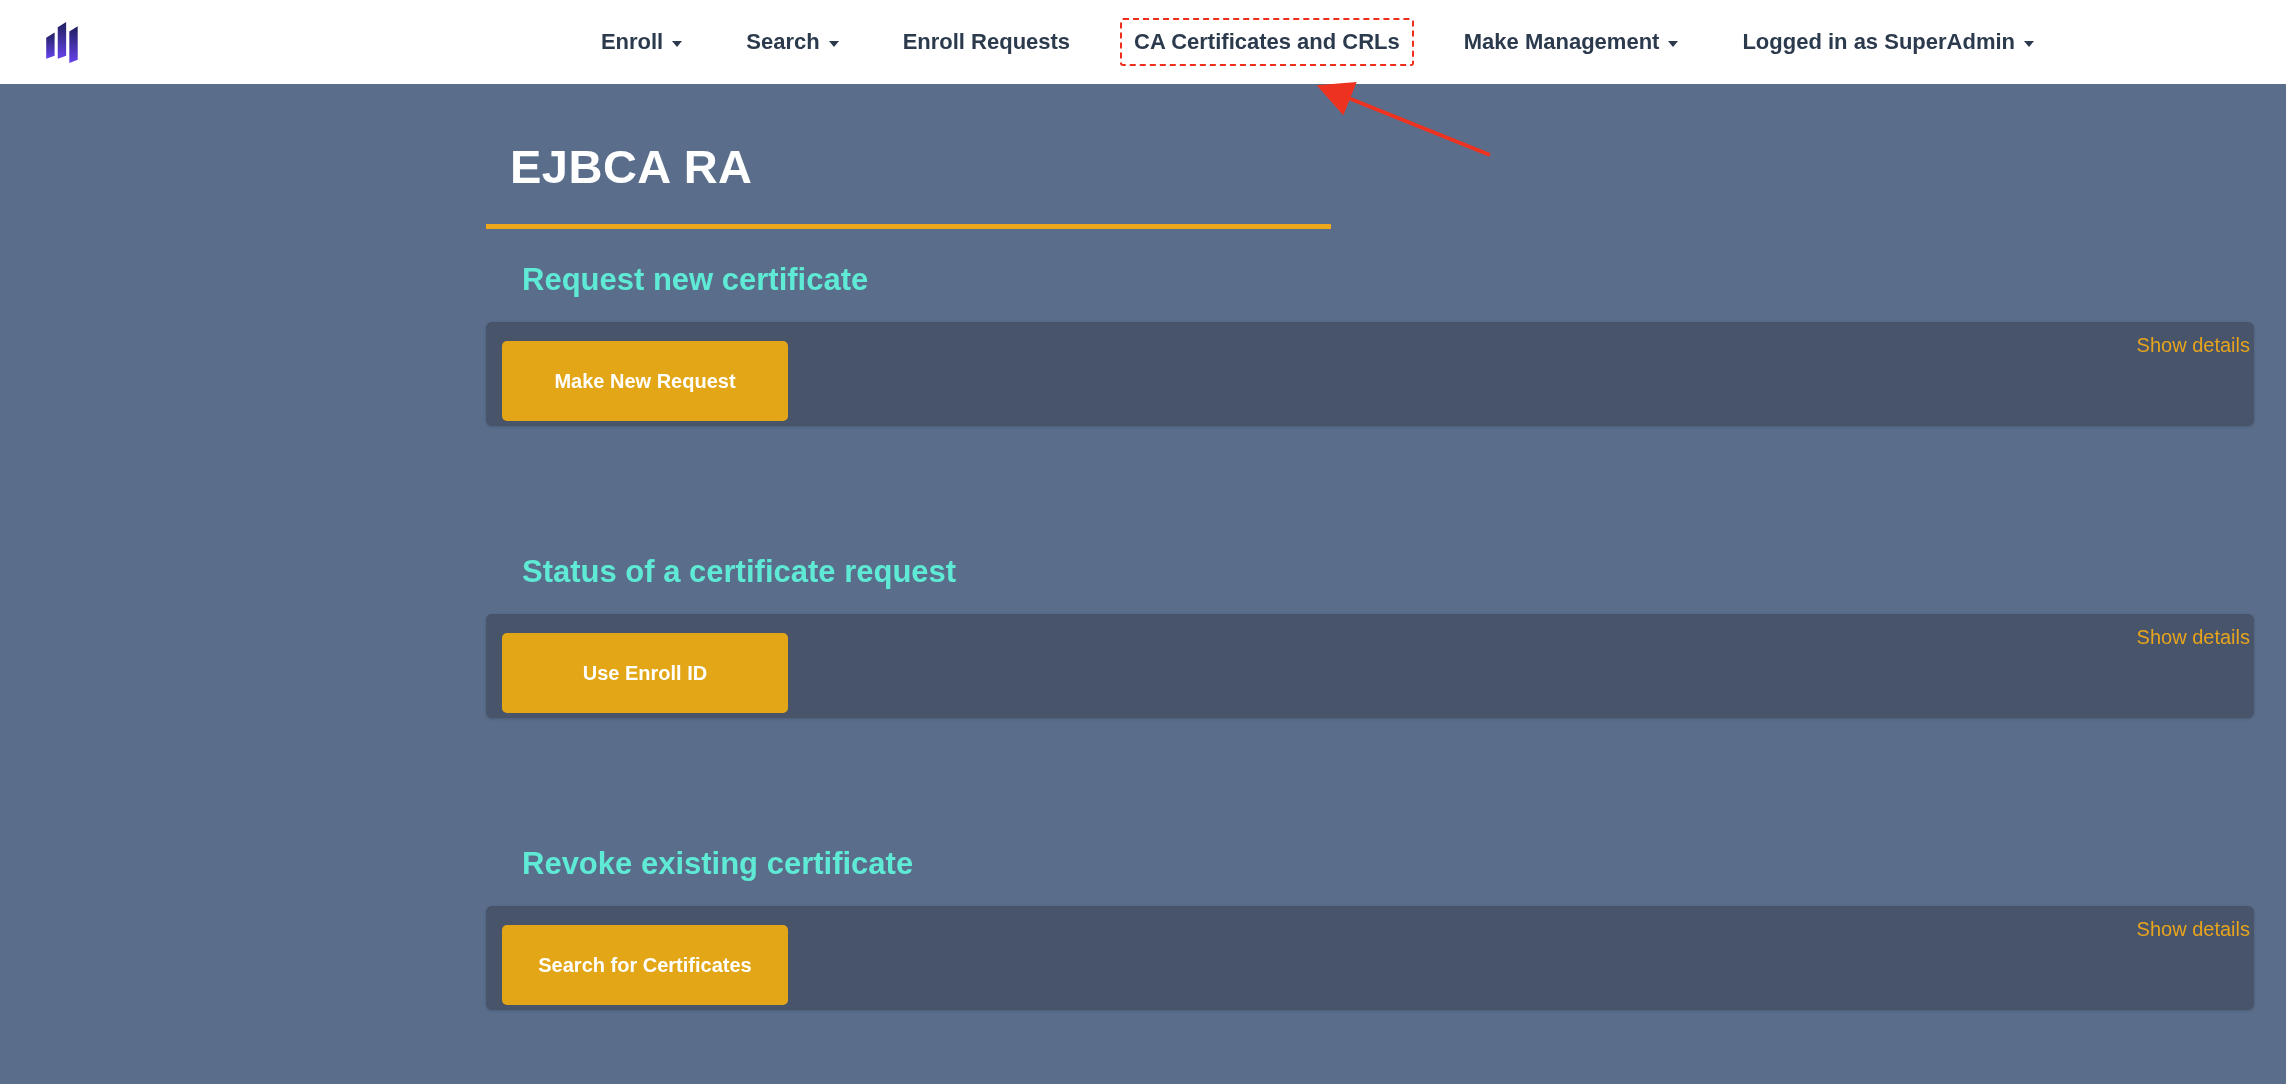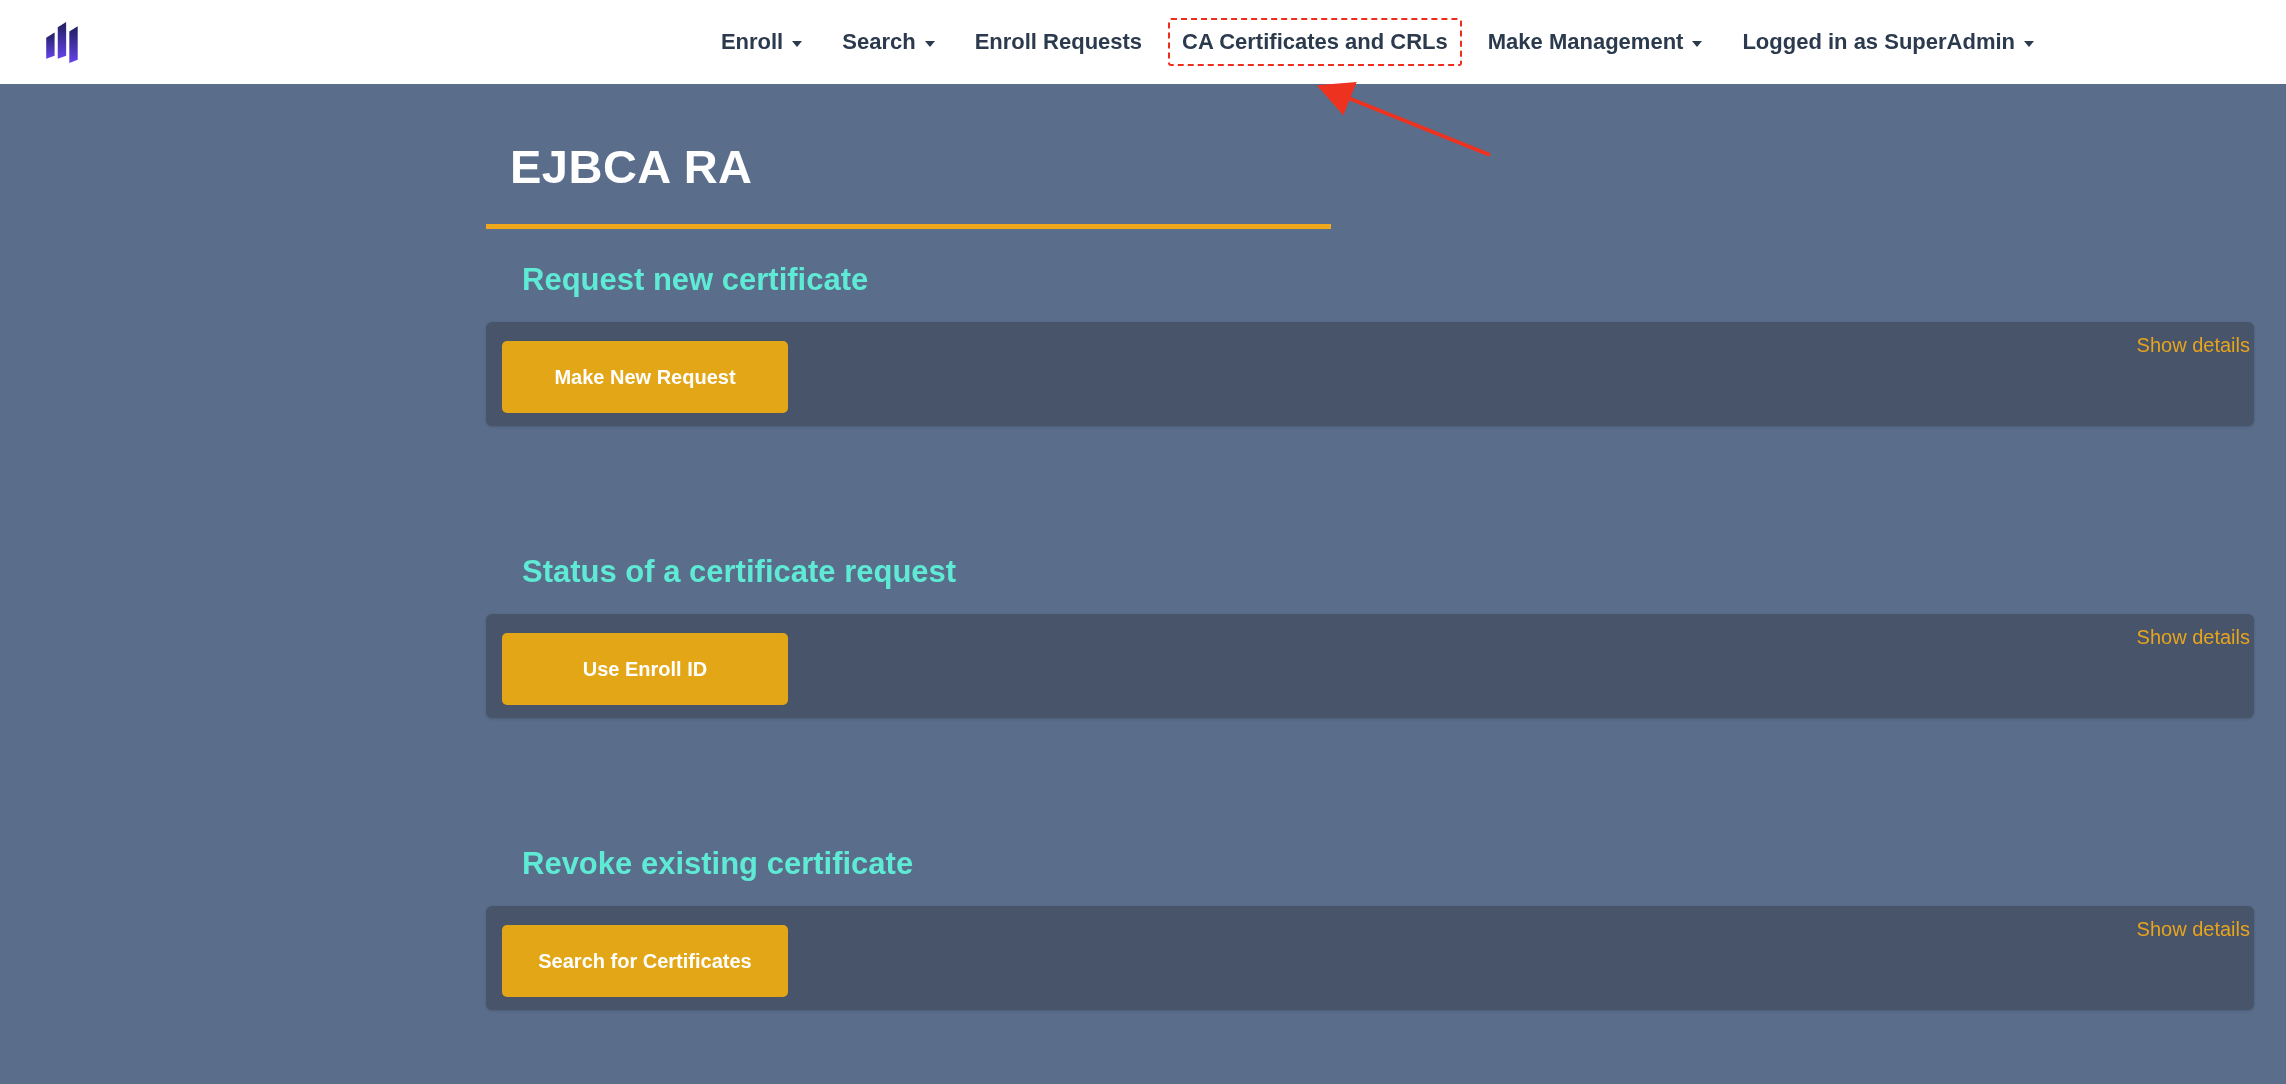--- a/index.html
+++ b/index.html
@@ -25,21 +25,21 @@
   }
   .logo {
     margin-left:46px;
     width:34px; height:42px;
     display:block;
     cursor:pointer;
   }
   .nav-items {
     display:flex;
     align-items:center;
-    gap:40px;
+    gap:64px;
     margin-left:auto;
     margin-right:252px;
   }
   .nav-item {
     display:flex;
     align-items:center;
     font-size:22px;
     font-weight:bold;
     color:#2C3A4E;
     white-space:nowrap;
@@ -105,21 +105,21 @@
   .panel {
     position:relative;
     height:104px;
     background:#475469;
     border-radius:6px;
     box-shadow:0 1px 3px rgba(0,0,0,0.18);
   }
   .action-btn {
     position:absolute;
     left:16px; top:19px;
-    width:286px; height:72px;
+    width:286px; height:80px;
     background:#E3A616;
     color:#ffffff;
     font-family:inherit;
     font-size:20px;
     font-weight:bold;
     border:none;
     border-radius:5px;
     cursor:pointer;
   }
   .show-details {

